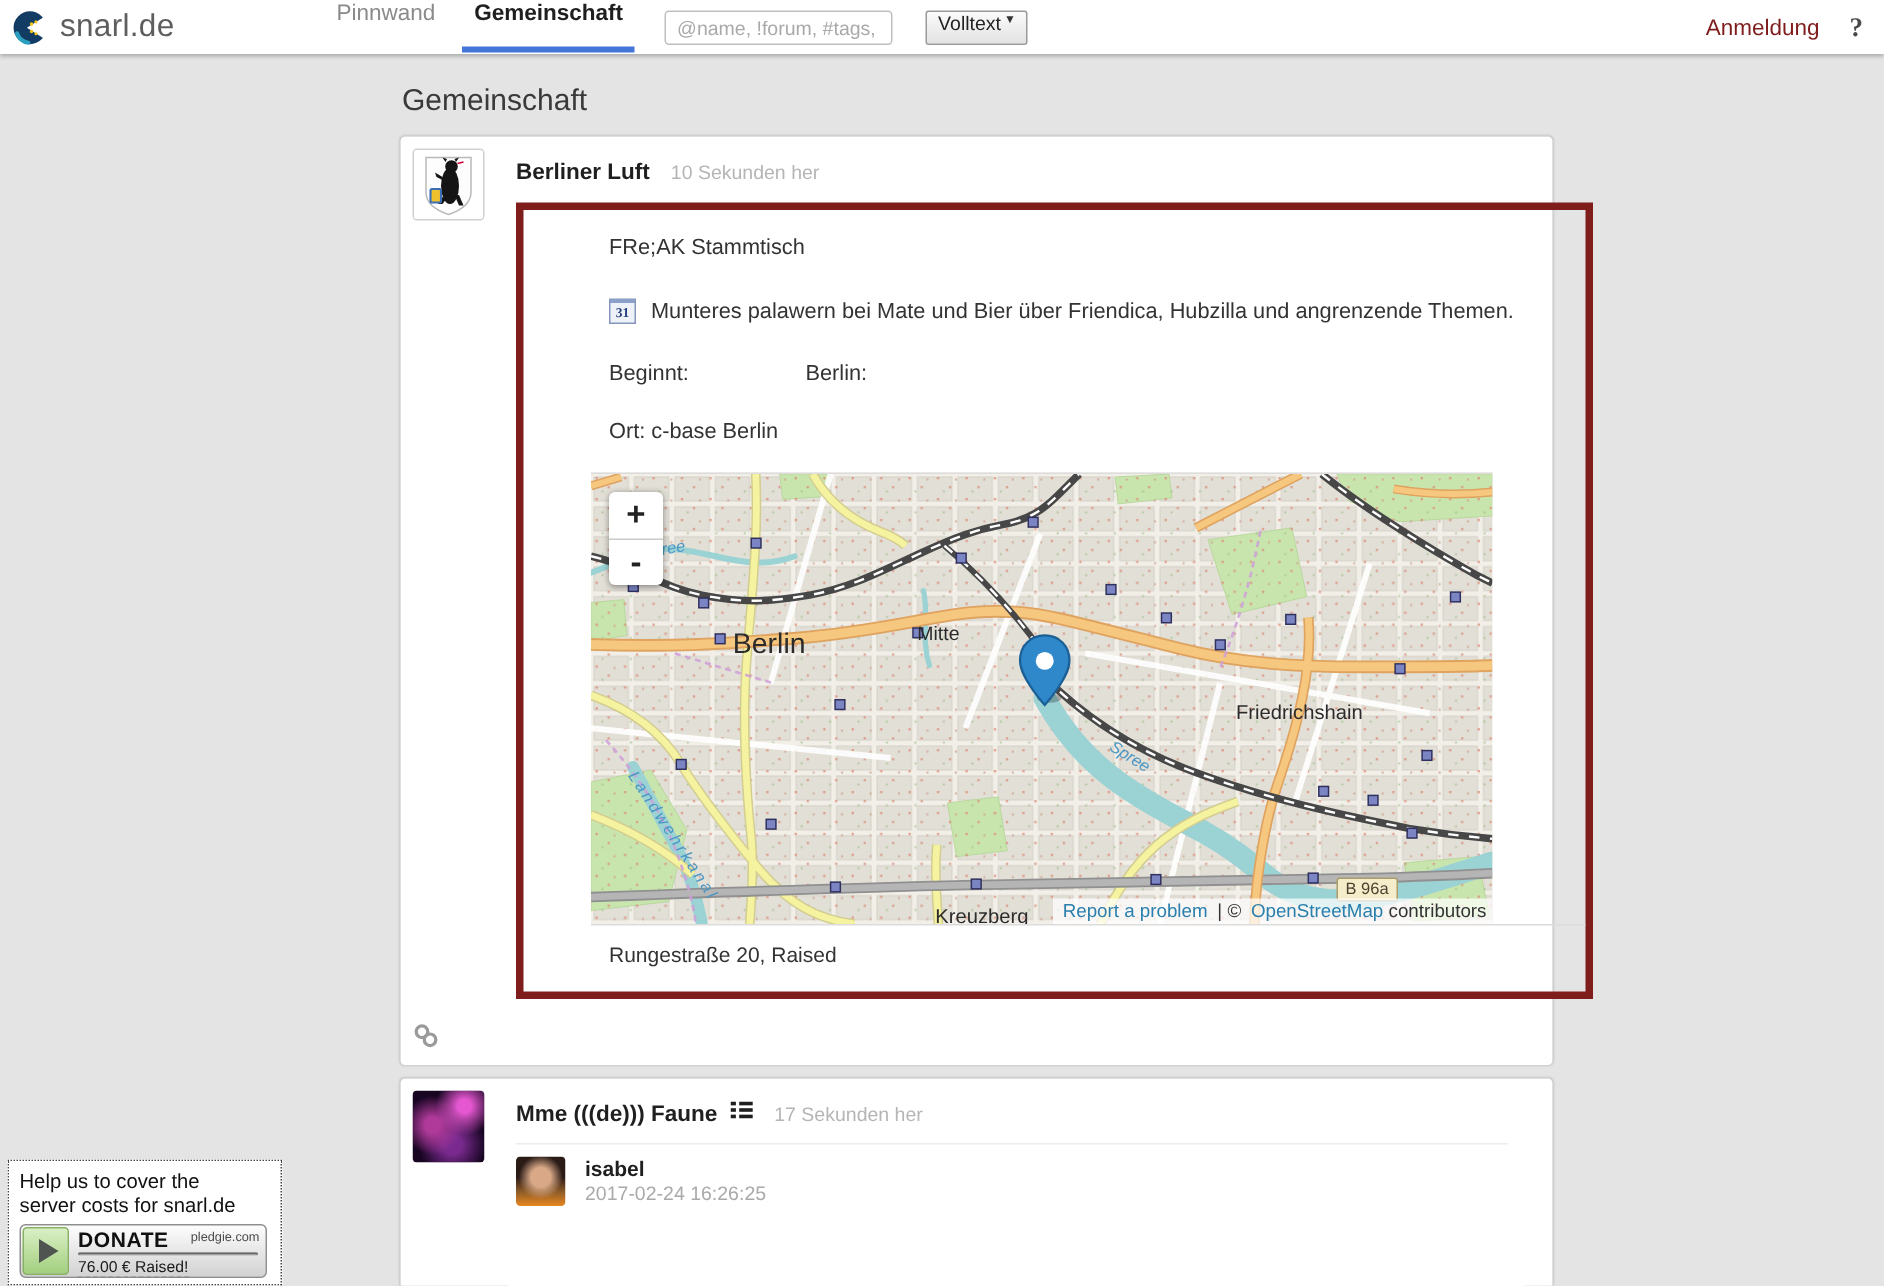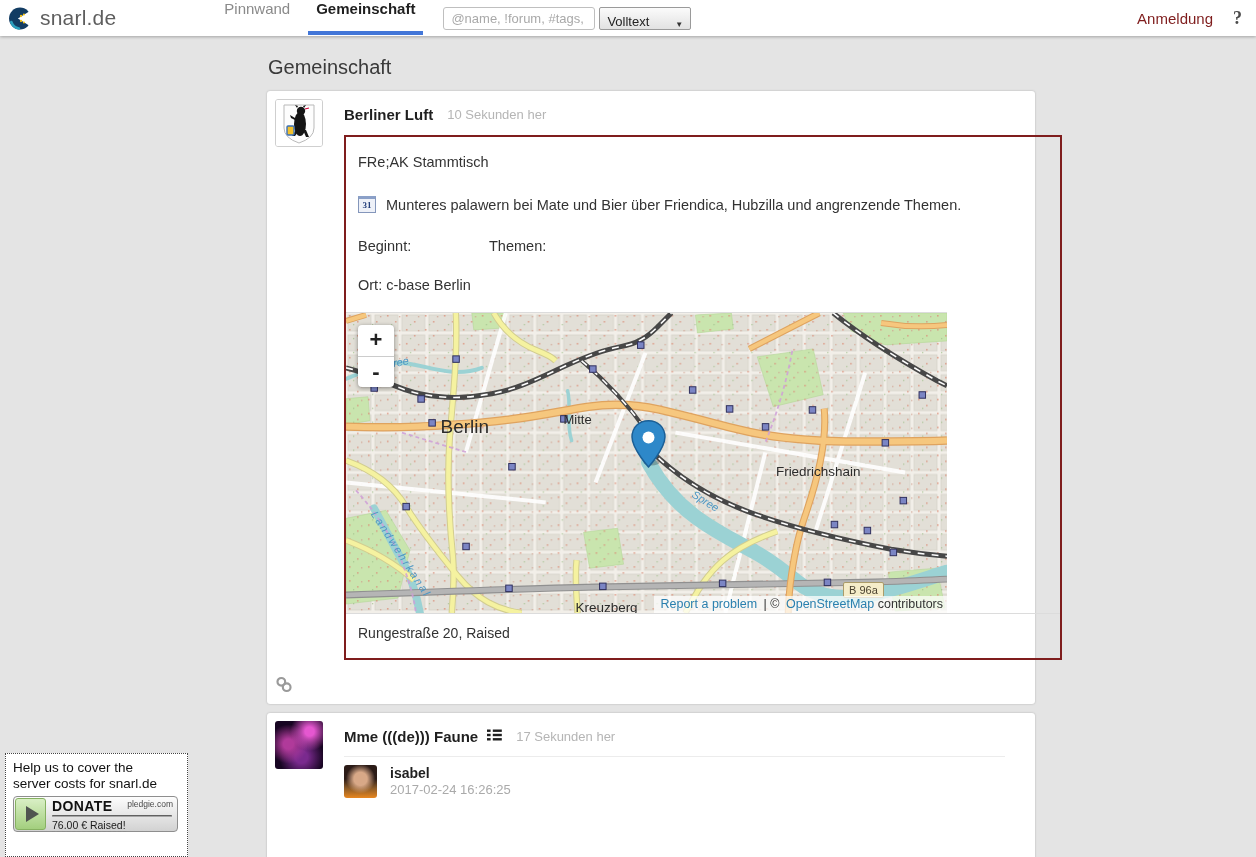--- a/index.html
+++ b/index.html
@@ -13,23 +13,23 @@
   .brand-text { font-size:21px; color:#5e5e5e; letter-spacing:.2px; }
   .nav { display:flex; margin-left:100px; }
   .nav-item { position:relative; display:flex; align-items:flex-start; padding:0 8px; margin-right:10px;
     font-size:15px; color:#8a8a8a; cursor:pointer; }
   .nav-item.active { color:#1f1f1f; font-weight:bold; }
   .nav-underline { position:absolute; left:0; right:0; bottom:1px; height:4px; background:#4276d8; }
   .searchwrap { display:flex; align-items:center; margin-left:10px; gap:4px; }
   .search-input { width:152px; height:23px; border:1px solid #bfbfbf; border-radius:3px;
     padding:2px 7px; font-size:13px; color:#333; font-family:"Liberation Sans",sans-serif; }
   .search-input::placeholder { color:#a9a9a9; }
-  .scope-select { height:23px; display:flex; align-items:flex-end; gap:26px; padding:0 7px;
+  .scope-select { height:23px; display:flex; align-items:flex-start; gap:2px; padding:0 7px;
     border:1px solid #9a9a9a; border-radius:2px; background:linear-gradient(#fbfbfb,#e2e2e2);
-    font-size:13px; color:#222; cursor:pointer; }
+    font-size:13px; color:#222; cursor:pointer;margin-left:18px; }
   .scope-select .arrow { font-size:8px; color:#333; }
   .topbar-spacer { flex:1; }
   .login { display:flex; align-items:center; font-size:15px; color:#7f1d1d; cursor:pointer; }
   .help { display:flex; align-items:center; margin:0 14px 0 20px; font-size:18px; font-weight:bold;
     color:#4a4a4a; font-family:"Liberation Serif",serif; cursor:pointer; }
 
   
   .main { margin:20px 0 0 267px; width:768px; }
   .page-title { font-size:20px; font-weight:400; color:#3a3a3a; margin:0 0 12px 1px; }
 
@@ -49,21 +49,21 @@
     background:
       radial-gradient(circle at 50% 42%, #d8a887 0 26%, rgba(216,168,135,0) 58%),
       linear-gradient(180deg,#2b1b17 0 42%, #8a5a28 70%, #e8871f); }
 
   .post-head { display:flex; align-items:center; height:22px; margin-top:4px; }
   .author { font-size:15px; font-weight:bold; color:#1f1f1f; cursor:pointer; }
   .time-ago { font-size:13px; color:#b5b5b5; margin-left:14px; }
   .forum-icon { display:inline-block; margin-left:9px; }
 
   
-  .event-box { width:718px; border:2px solid #7f1d1d; margin-top:10px; }
+  .event-box { width:718px; border:5px solid #7f1d1d; margin-top:10px;padding-left:45px; }
   .event-body { padding:2px 12px; font-size:14.5px; color:#333; }
   .event-title { margin:15px 0 24px 0; }
   .event-desc { display:flex; gap:10px; margin:0 0 10px 0; line-height:1.55; }
   .cal-icon { flex:0 0 18px; width:18px; height:17px; margin-top:2px; border:1px solid #8496bb;
     background:#eef1f8; border-top:3px solid #8ba0c8; text-align:center;
     font:bold 9px/13px "Liberation Serif",serif; color:#25407c; }
   .event-when { display:grid; grid-template-columns:131px auto; row-gap:21px; margin:22px 0 0 0; }
   .event-ort { margin:23px 0 17px 0; }
   .event-address { border-top:1px solid #dcdcdc; padding:11px 12px 17px 12px; font-size:14px; }
 
@@ -87,21 +87,21 @@
   .link-icon { display:inline-block; cursor:pointer; }
 
   
   .comment-sep { border:0; border-top:1px solid #ececec; margin:9px 0 0 0; }
   .comment { display:flex; gap:13px; margin-top:8px; }
   .comment-author { font-size:14px; font-weight:bold; color:#1f1f1f; cursor:pointer; }
   .comment-time { font-size:13px; color:#aaa; margin-top:1px; }
 
   
   .donate-box { position:fixed; left:5px; bottom:0; width:183px; background:#fff;
-    border:1px dotted #444; padding:6px 7px 24px 7px; z-index:30; }
+    border:1px dotted #444; padding:6px 7px 4px 7px; z-index:30; }
   .donate-msg { font-size:13.5px; color:#111; line-height:1.18; }
   .pledgie { margin-top:4px; display:flex; width:165px; height:36px; border:1px solid #8e8e8e;
     border-radius:4px; background:linear-gradient(#fdfdfd,#d2d2d2); cursor:pointer; }
   .pledgie-icon { flex:0 0 31px; margin:1px; border:1px solid #86b161; border-radius:3px;
     background:linear-gradient(#d9efc5,#a3cf7e); display:flex; align-items:center; justify-content:center; }
   .pledgie-play { width:0; height:0; border-left:13px solid #4f5450; border-top:8px solid transparent;
     border-bottom:8px solid transparent; margin-left:3px; }
   .pledgie-main { flex:1; padding:1px 4px 0 5px; display:flex; flex-direction:column; }
   .pledgie-row1 { display:flex; align-items:flex-start; justify-content:space-between; }
   .pledgie-donate { font-size:14px; font-weight:bold; letter-spacing:.4px; color:#111; }
@@ -180,21 +180,21 @@
 
       <div class="event-box">
         <div class="event-body">
           <div class="event-title">FRe;AK Stammtisch</div>
           <div class="event-desc">
             <span class="cal-icon">31</span>
             <span>Munteres palawern bei Mate und Bier über Friendica, Hubzilla und angrenzende Themen.</span>
           </div>
           <div class="event-when">
             <span>Beginnt:</span>
-            <span>Themen:</span>
+            <span>Berlin:</span>
           </div>
           <div class="event-ort">Ort: c-base Berlin</div>
         </div>
 
         <div class="map-wrap">
           <svg class="basemap" viewBox="0 0 602 301" preserveAspectRatio="none">
             <defs>
               <pattern id="blk" width="27" height="20" patternUnits="userSpaceOnUse">
                 <rect width="27" height="20" fill="#f2efe9"></rect>
                 <rect x="2" y="2" width="23" height="16" fill="#e2dfd7" stroke="#d5d1c8" stroke-width="0.7"></rect>

